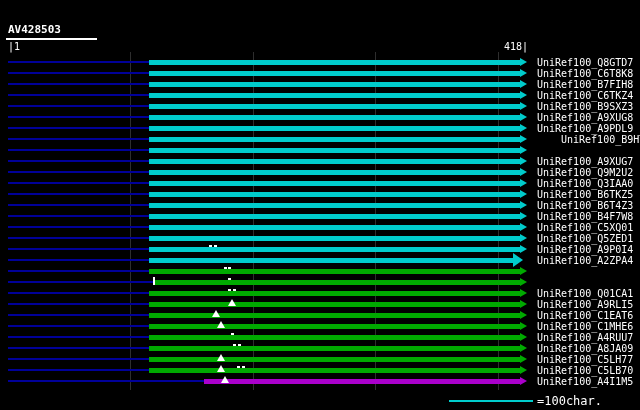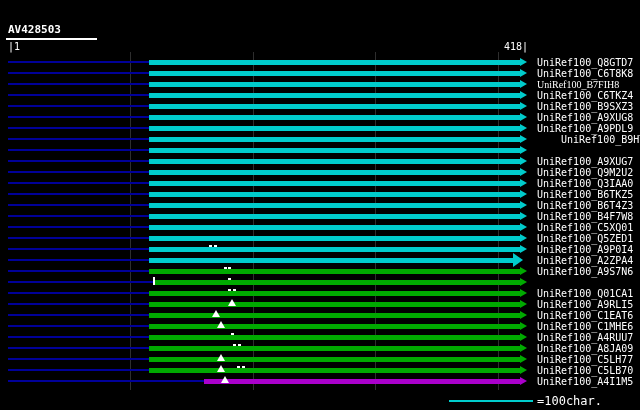--- a/index.html
+++ b/index.html
@@ -68,21 +68,21 @@
         <div class="baseline" style="left: 8px; width: 141px;"></div>
         <div class="bar" style="left: 149px; width: 371px; background: rgb(0, 204, 204);"></div>
         <div class="arrow" style="left: 520px; border-left-color: rgb(0, 204, 204);"></div>
       </div>
       <div class="hitlabel" style="top: 16px;">UniRef100_C6T8K8</div>
       <div class="hitrow" style="top: 27px;">
         <div class="baseline" style="left: 8px; width: 141px;"></div>
         <div class="bar" style="left: 149px; width: 371px; background: rgb(0, 204, 204);"></div>
         <div class="arrow" style="left: 520px; border-left-color: rgb(0, 204, 204);"></div>
       </div>
-      <div class="hitlabel" style="top: 27px; font-family: Liberation Serif, serif;">UniRef100_B7FIH8</div>
+      <div class="hitlabel" style="top: 27px;">UniRef100_B7FIH8</div>
       <div class="hitrow" style="top: 38px;">
         <div class="baseline" style="left: 8px; width: 141px;"></div>
         <div class="bar" style="left: 149px; width: 371px; background: rgb(0, 204, 204);"></div>
         <div class="arrow" style="left: 520px; border-left-color: rgb(0, 204, 204);"></div>
       </div>
       <div class="hitlabel" style="top: 38px;">UniRef100_C6TKZ4</div>
       <div class="hitrow" style="top: 49px;">
         <div class="baseline" style="left: 8px; width: 141px;"></div>
         <div class="bar" style="left: 149px; width: 371px; background: rgb(0, 204, 204);"></div>
         <div class="arrow" style="left: 520px; border-left-color: rgb(0, 204, 204);"></div>
@@ -173,21 +173,20 @@
         <div class="arrow big" style="left: 513px; border-left-color: rgb(0, 204, 204);"></div>
       </div>
       <div class="hitlabel" style="top: 203px;">UniRef100_A2ZPA4</div>
       <div class="hitrow" style="top: 214px;">
         <div class="baseline" style="left: 8px; width: 141px;"></div>
         <div class="bar" style="left: 149px; width: 371px; background: rgb(0, 170, 0);"></div>
         <div class="arrow" style="left: 520px; border-left-color: rgb(0, 170, 0);"></div>
         <div class="mk-dash" style="left: 224px;"></div>
         <div class="mk-dash" style="left: 228px;"></div>
       </div>
-      <div class="hitlabel" style="top: 214px;">UniRef100_A9S7N6</div>
       <div class="hitrow" style="top: 225px;">
         <div class="baseline" style="left: 8px; width: 145px;"></div>
         <div class="bar" style="left: 153px; width: 367px; background: rgb(0, 170, 0);"></div>
         <div class="arrow" style="left: 520px; border-left-color: rgb(0, 170, 0);"></div>
         <div class="mk-tick" style="left: 153px;"></div>
         <div class="mk-dash" style="left: 228px;"></div>
       </div>
       <div class="hitrow" style="top: 236px;">
         <div class="baseline" style="left: 8px; width: 141px;"></div>
         <div class="bar" style="left: 149px; width: 371px; background: rgb(0, 170, 0);"></div>

